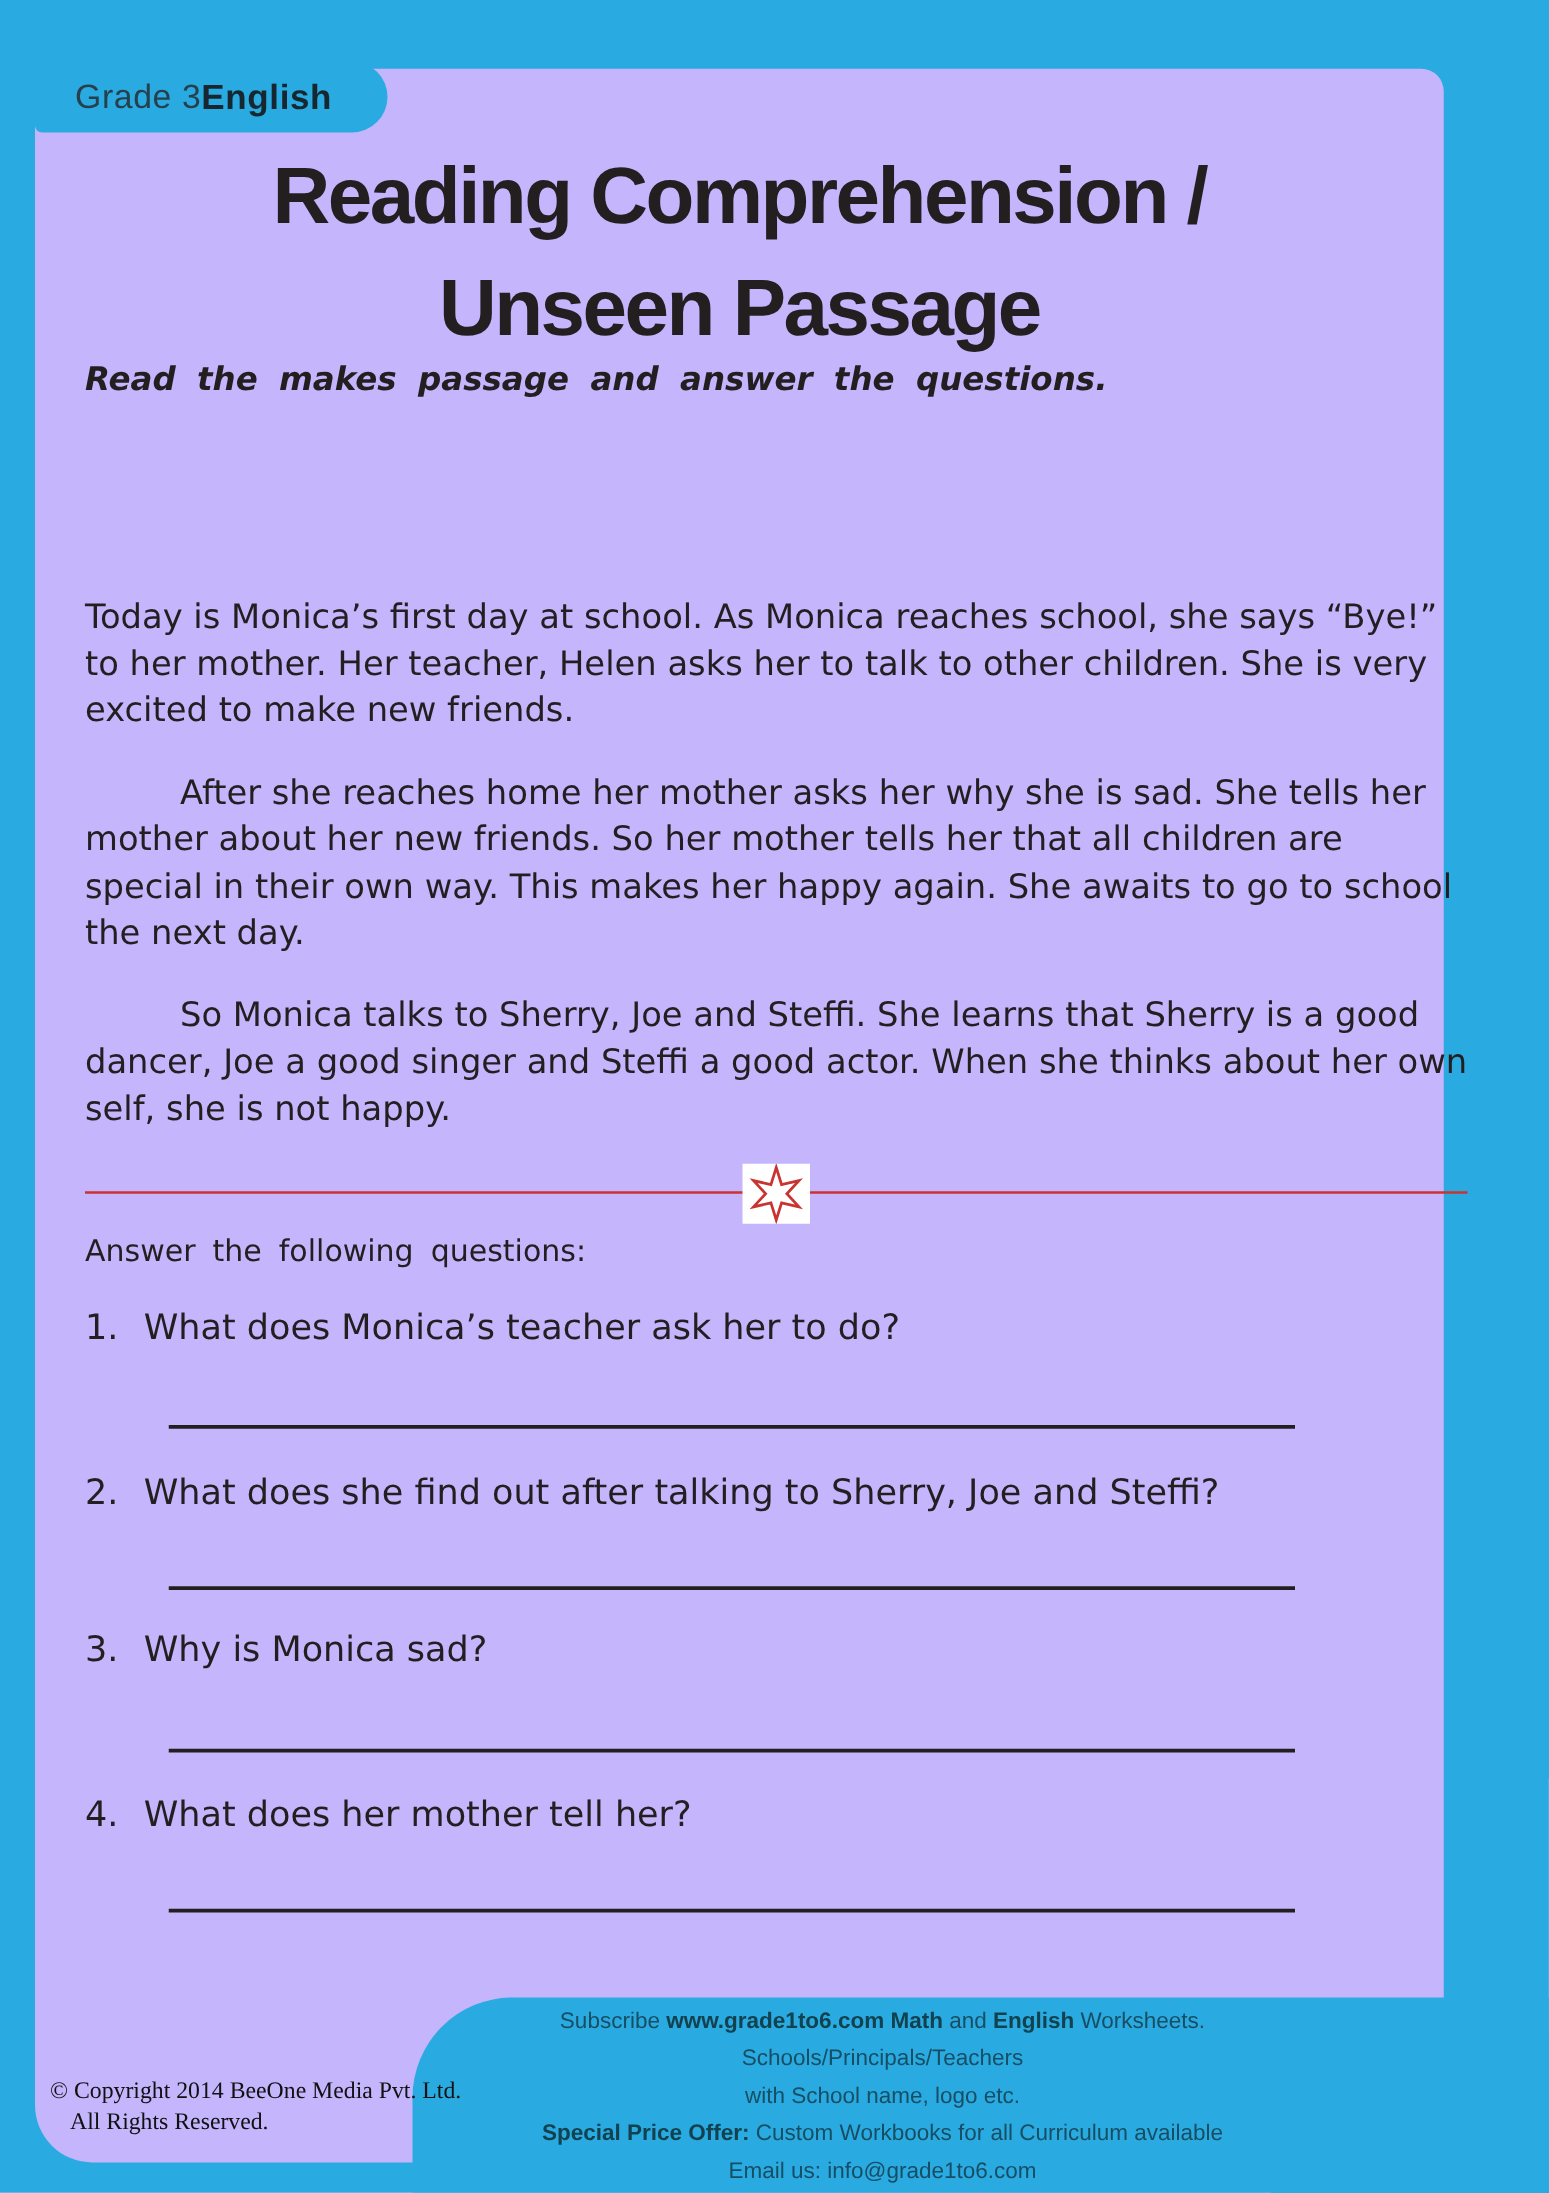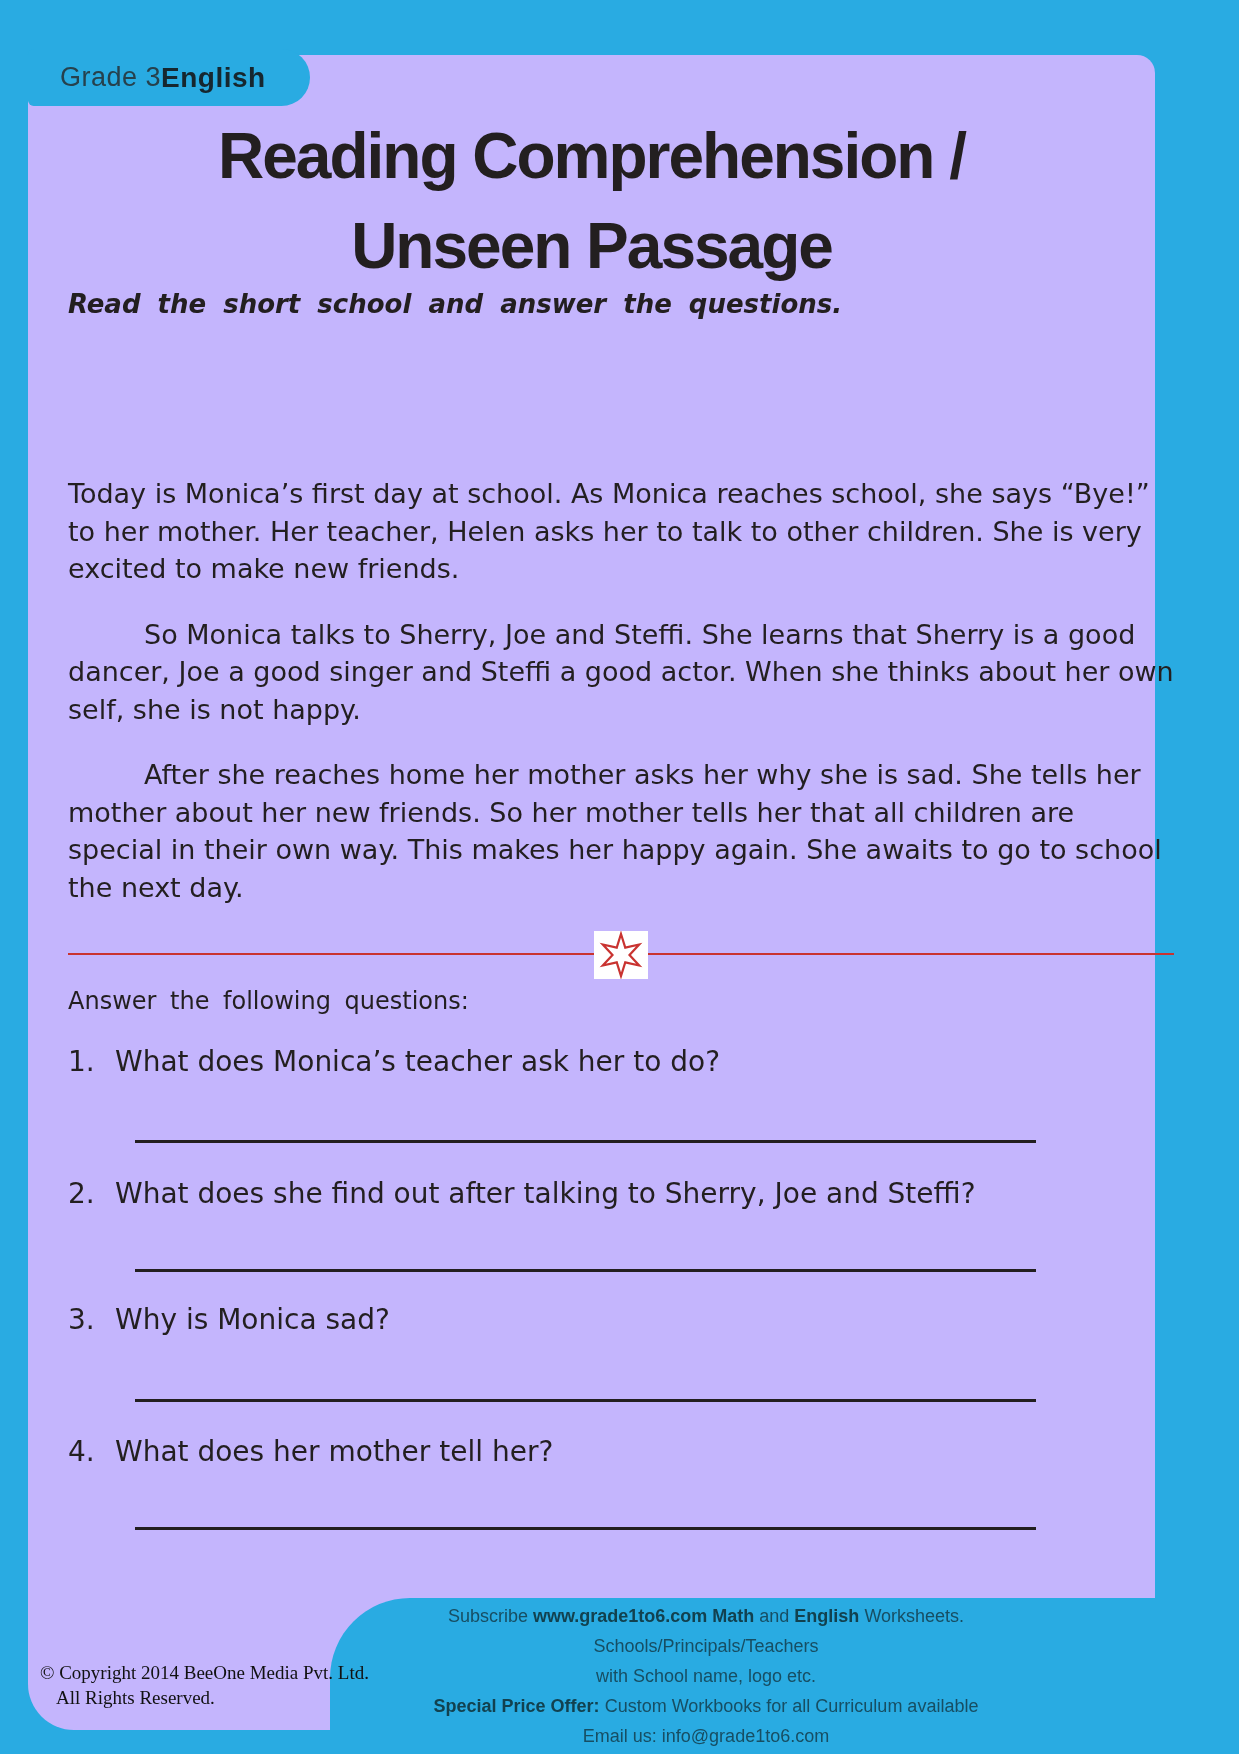--- a/index.html
+++ b/index.html
@@ -99,27 +99,27 @@
 </head>
 <body>
 
 <div class="card">
 
   <div class="title">
     <div>Reading Comprehension /</div>
     <div>Unseen Passage</div>
   </div>
 
-  <div class="instruction">Read the short school and answer the questions.</div>
+  <div class="instruction">Read the makes passage and answer the questions.</div>
 
 
   <div class="passage-body">
     <p>Today is Monica’s first day at school. As Monica reaches school, she says “Bye!” to her mother. Her teacher, Helen asks her to talk to other children. She is very excited to make new friends.</p>
+    <p class="indent">After she reaches home her mother asks her why she is sad. She tells her mother about her new friends. So her mother tells her that all children are special in their own way. This makes her happy again. She awaits to go to school the next day.</p>
     <p class="indent">So Monica talks to Sherry, Joe and Steffi. She learns that Sherry is a good dancer, Joe a good singer and Steffi a good actor. When she thinks about her own self, she is not happy.</p>
-    <p class="indent">After she reaches home her mother asks her why she is sad. She tells her mother about her new friends. So her mother tells her that all children are special in their own way. This makes her happy again. She awaits to go to school the next day.</p>
   </div>
 
   <div class="divider">
     <span class="star">
       <svg width="44" height="48" viewBox="0 0 44 48">
         <polygon points="22,3 26.25,16.64 40.19,13.5 30.5,24 40.19,34.5 26.25,31.36 22,45 17.75,31.36 3.81,34.5 13.5,24 3.81,13.5 17.75,16.64" fill="#ffffff" stroke="#C93330" stroke-width="2.2" stroke-linejoin="miter"></polygon>
       </svg>
     </span>
   </div>
 

